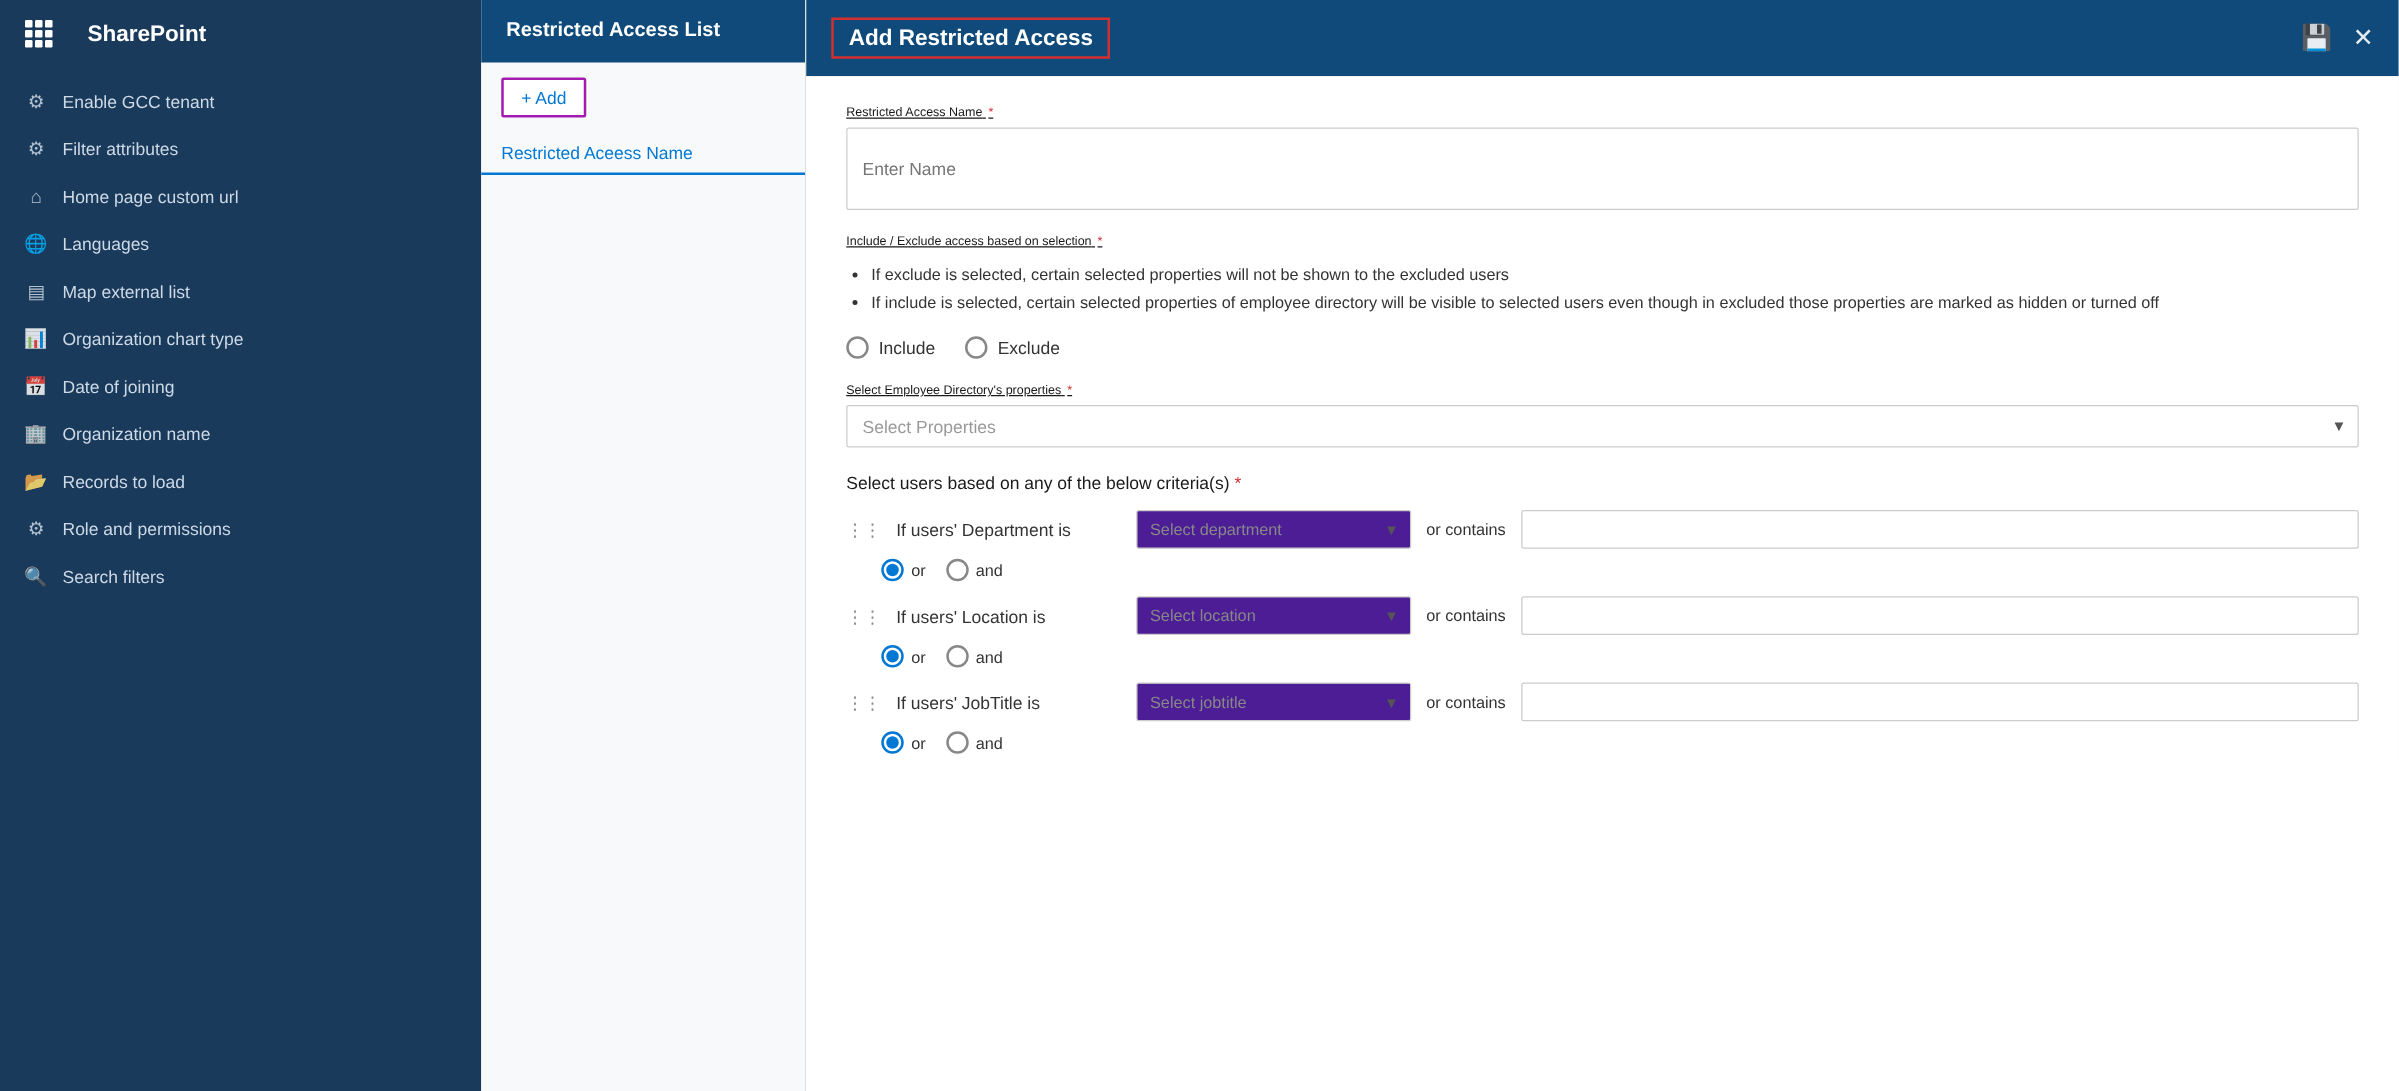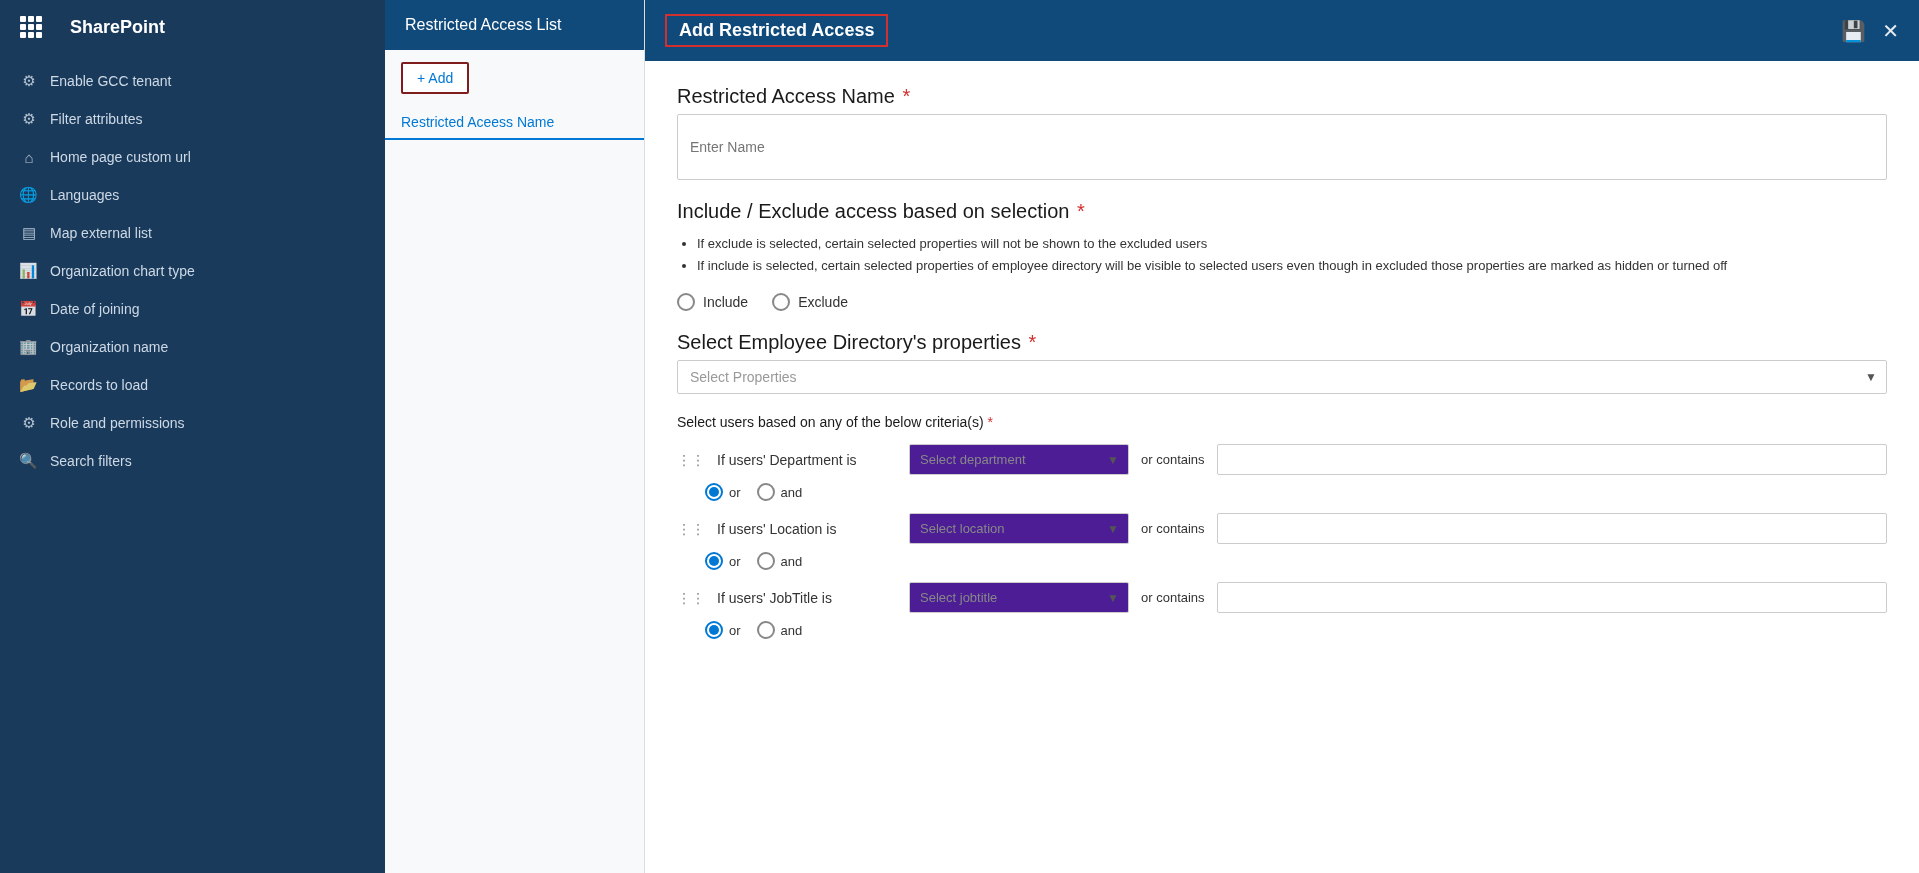--- a/index.html
+++ b/index.html
@@ -93,33 +93,33 @@
       background: #0f4a7a;
       padding: 16px 20px;
       display: flex;
       align-items: center;
       justify-content: space-between;
     }
 
     .list-panel-title {
       color: white;
       font-size: 16px;
-      font-weight: 400;
+      font-weight: 700;
     }
 
     .list-panel-actions {
       padding: 12px 16px;
     }
 
     .add-button {
       display: flex;
       align-items: center;
       gap: 6px;
       padding: 6px 14px;
-      border: 2px solid #7f1d1d;
+      border: 2px solid #a21caf;
       background: white;
       color: #0078d4;
       font-size: 14px;
       font-weight: 500;
       cursor: pointer;
       border-radius: 2px;
     }
 
     .list-column-header {
       padding: 8px 16px;
@@ -177,24 +177,25 @@
       overflow-y: auto;
       padding: 24px 32px;
       background: white;
     }
 
     .form-group {
       margin-bottom: 20px;
     }
 
     .form-label {
-      font-size: 20px;
+      font-size: 10px;
       color: #1a1a1a;
       margin-bottom: 6px;
       display: block;
+      text-decoration: underline;
     }
     .form-label .required {
       color: #d32f2f;
       margin-left: 2px;
     }
 
     .form-input {
       width: 100%;
       padding: 24px 12px;
       border: 1px solid #ccc;

